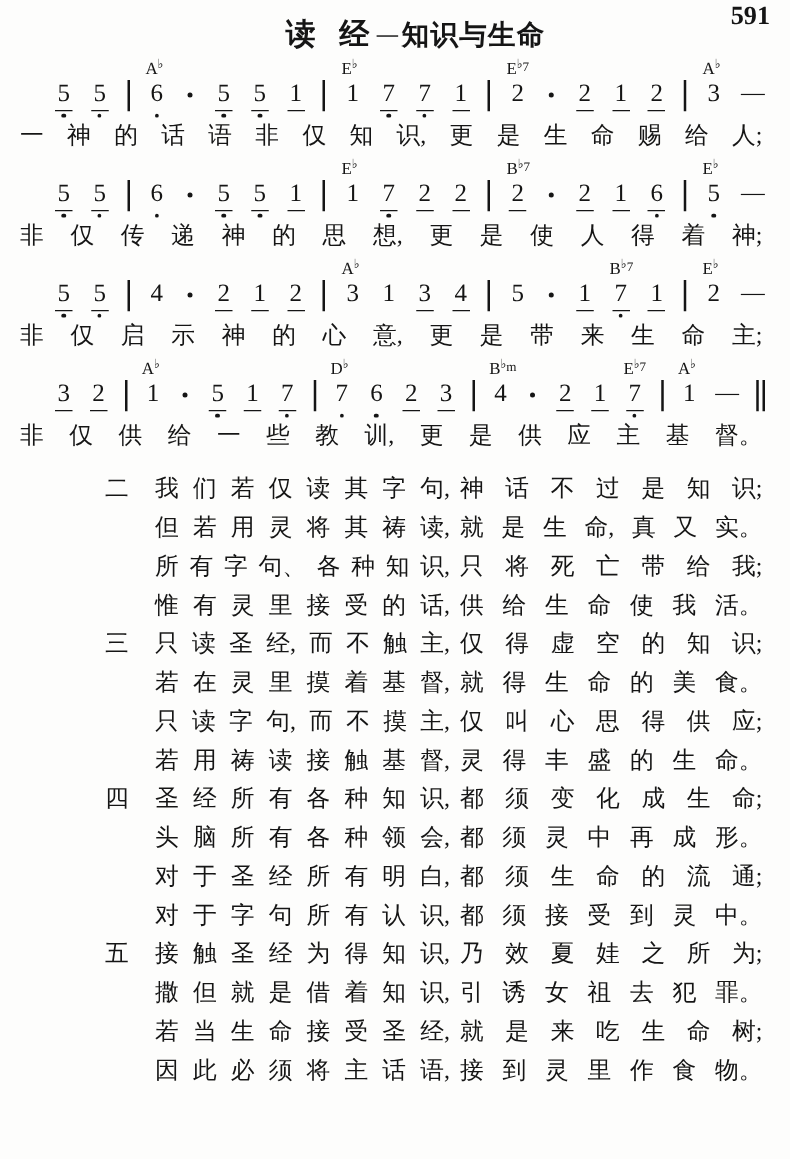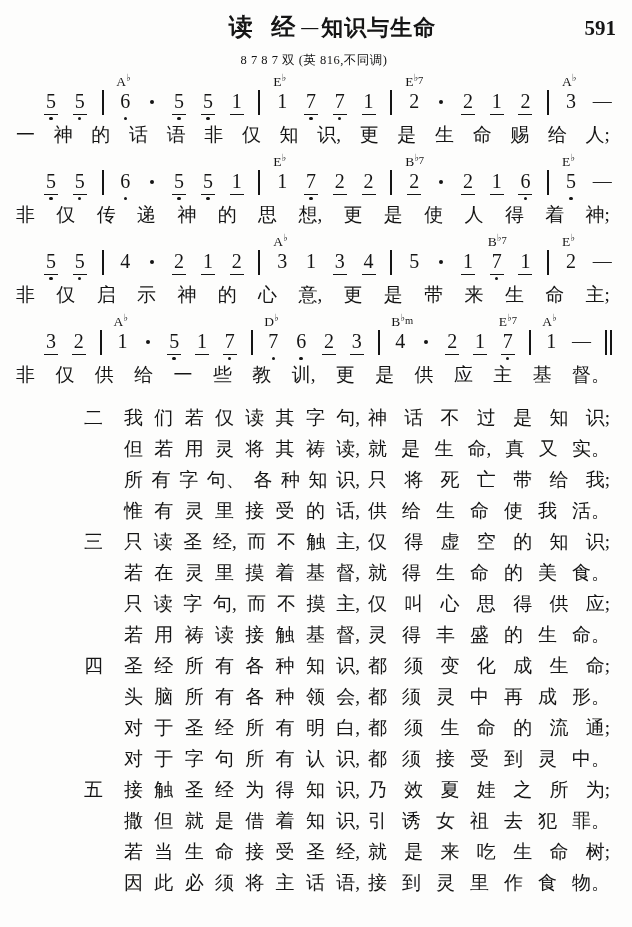--- a/index.html
+++ b/index.html
@@ -2,21 +2,21 @@
 <html><head>
 <meta charset="utf-8">
 <style>
   html,body { margin:0; padding:0; }
   body {
     width:632px; height:927px; background:#fdfdfc; color:#151515;
     font-family:"Liberation Serif","DejaVu Serif",serif;
     overflow:hidden;
   }
   .page { position:relative; padding:8px 14px 0 10px; box-sizing:border-box; }
-  .pageno { position:absolute; top:16px; right:16px; font-weight:bold; font-size:21px; }
+  .pageno { position:absolute; top:0; right:16px; font-weight:bold; font-size:21px; }
   .titlebar { text-align:center; margin-top:3px; white-space:nowrap; }
   .t-main { font-size:24px; font-weight:bold; letter-spacing:6px;
             font-family:"Liberation Sans","DejaVu Sans",sans-serif;margin-left:37px; }
   .t-dash { font-size:17px; font-weight:bold; margin:0 3px 0 0; vertical-align:2px; }
   .t-sub  { font-size:22px; font-weight:bold; letter-spacing:1px;
             font-family:Liberation Mono, monospace; }
   .meter  { text-align:center; font-size:12.5px; margin-top:9px; letter-spacing:0.5px; }
   .keyrow { display:flex; justify-content:space-between; margin:8px 48px 0 52px; font-size:14.5px; }
 
   .music { margin-top:4px; }
@@ -49,21 +49,20 @@
   .s-right{ width:242px; flex:none; display:flex; justify-content:space-between; }
 </style>
 </head>
 <body>
 
 <div class="page">
   <div class="pageno">591</div>
   <div class="titlebar">
     <span class="t-main">读 经</span><span class="t-dash">—</span><span class="t-sub">知识与生命</span>
   </div>
-  <div class="meter">8 7 8 7 双 (英 816,不同调)</div>
 
   <div class="music" id="music-area">
       <div class="m-line">
         <div class="n-row">
           <div class="cell">
             <div class="c-top"></div>
             <div class="c-mid">
               <span class="digit u">5</span>
             </div>
             <div class="c-bot">

